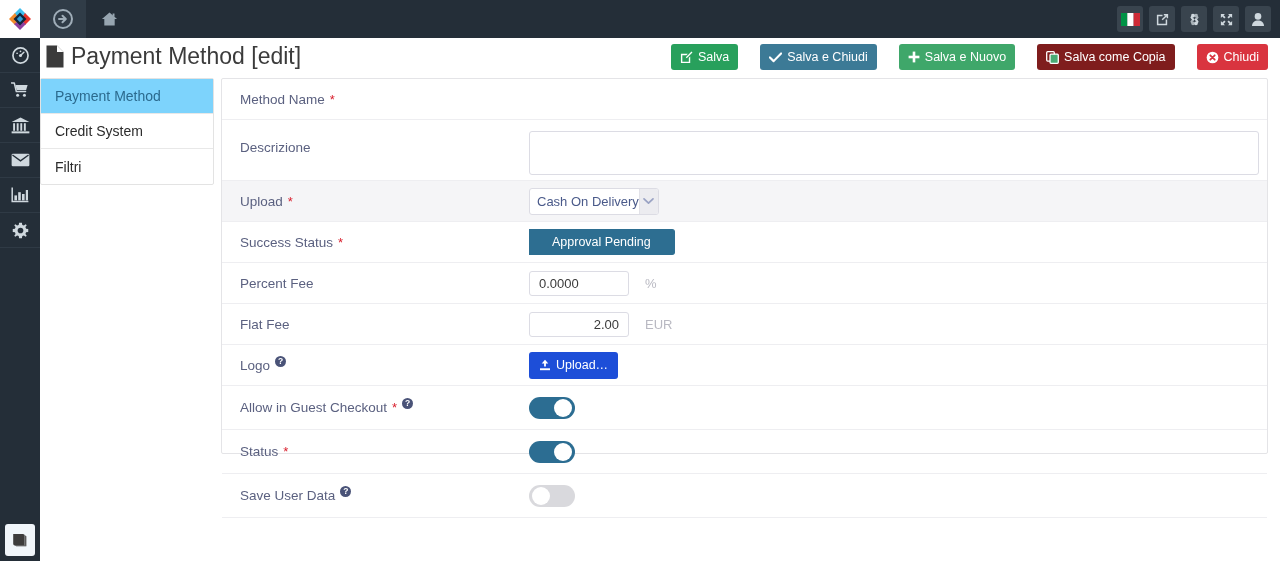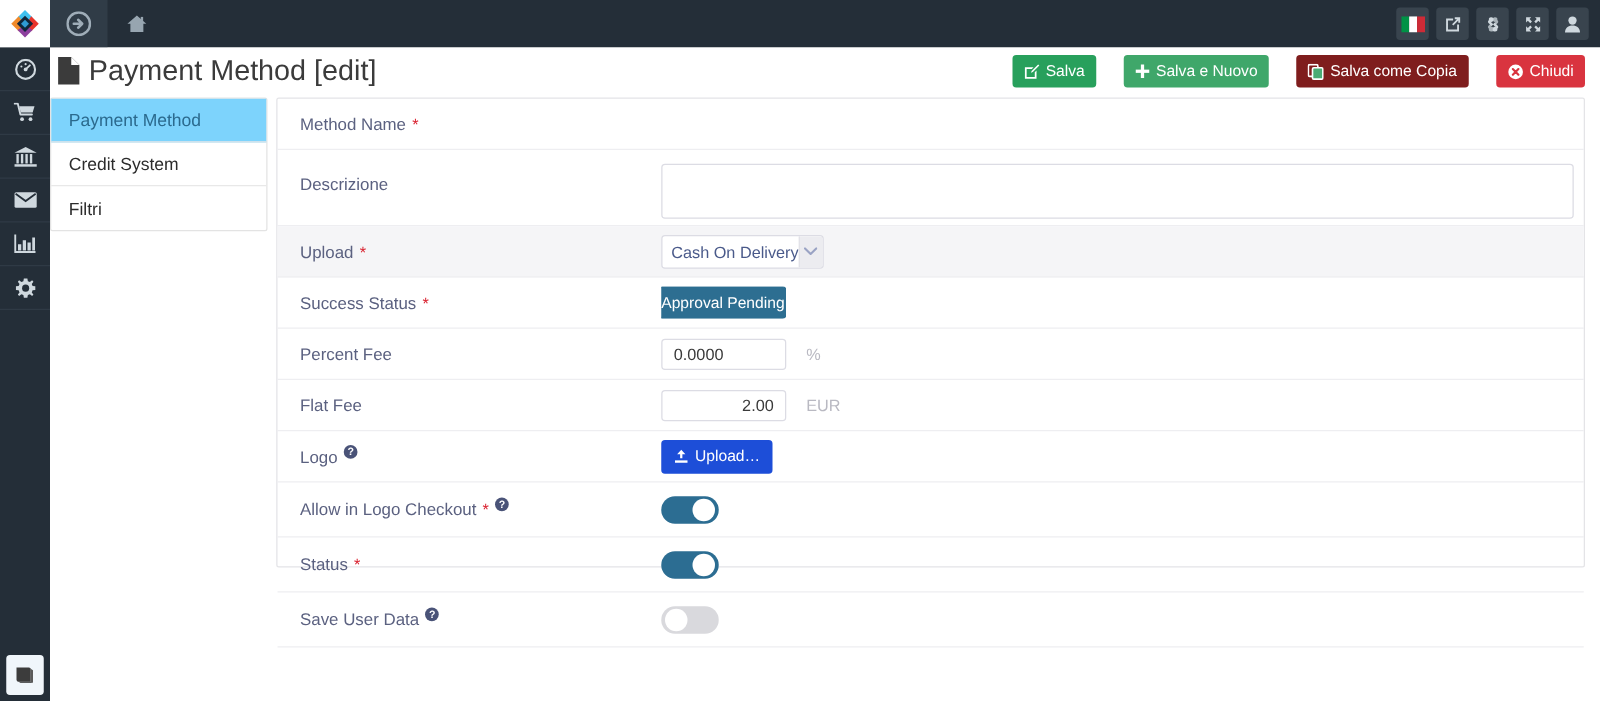--- a/index.html
+++ b/index.html
@@ -169,21 +169,21 @@
     white-space: nowrap;
   }
   .sel-arrow {
     width: 29px; background: #ececf0; border-left: 1px solid #e2e2e8;
     display: flex; align-items: center; justify-content: center;
   }
 
   
   .btngroup { display: flex; }
   .bg-btn {
-    height: 26px; padding: 0 0;
+    height: 26px; padding: 0 23px;
     display: flex; align-items: center;
     font-size: 12.5px; cursor: pointer;
     border: 1px solid #d5d5dd;
     background: #fff; color: #3b3b3b;
   }
   .bg-btn:first-child { border-radius: 3px 0 0 3px; }
   .bg-btn:last-child { border-radius: 0 3px 3px 0; border-left: none; }
   .bg-btn.on {
     background: #2d6e91; border-color: #2d6e91; color: #fff;
   }
@@ -352,20 +352,28 @@
     <button class="tbar-btn btn-green">
       <span>
         <svg width="13" height="13" viewBox="0 0 14 14">
           <path d="M1 3 H8.4 L6.9 4.5 H2.5 V11.5 H9.5 V7.4 L11 5.9 V13 H1 Z" fill="#fff"></path>
           <path d="M12.4 0.6 L13.4 1.6 L7.8 7.2 L6.2 7.8 L6.8 6.2 Z" fill="#fff"></path>
         </svg>
       </span>
       <span>Salva</span>
     </button>
 
+    <button class="tbar-btn btn-blue">
+      <span>
+        <svg width="13" height="11" viewBox="0 0 14 11">
+          <path d="M1 5.4 L5 9.4 L13 1.2" fill="none" stroke="#fff" stroke-width="2.3" stroke-linecap="round" stroke-linejoin="round"></path>
+        </svg>
+      </span>
+      <span>Salva e Chiudi</span>
+    </button>
 
     <button class="tbar-btn btn-green2">
       <span>
         <svg width="12" height="12" viewBox="0 0 12 12">
           <rect x="4.7" y="0.6" width="2.6" height="10.8" fill="#fff"></rect>
           <rect x="0.6" y="4.7" width="10.8" height="2.6" fill="#fff"></rect>
         </svg>
       </span>
       <span>Salva e Nuovo</span>
     </button>
@@ -486,21 +494,21 @@
             <rect x="1" y="9.3" width="10" height="1.9" fill="#fff"></rect>
           </svg>
         </span>
         <span>Upload…</span>
       </button>
     </div>
   </div>
 
   <div class="row" style="min-height:44px">
     <div class="lbl">
-      <span>Allow in Logo Checkout</span>
+      <span>Allow in Guest Checkout</span>
       <span class="req">*</span>
       <span class="helpmark">?</span>
     </div>
     <div class="fld">
       <div class="toggle on">
         <div class="knob"></div>
       </div>
     </div>
   </div>
 

